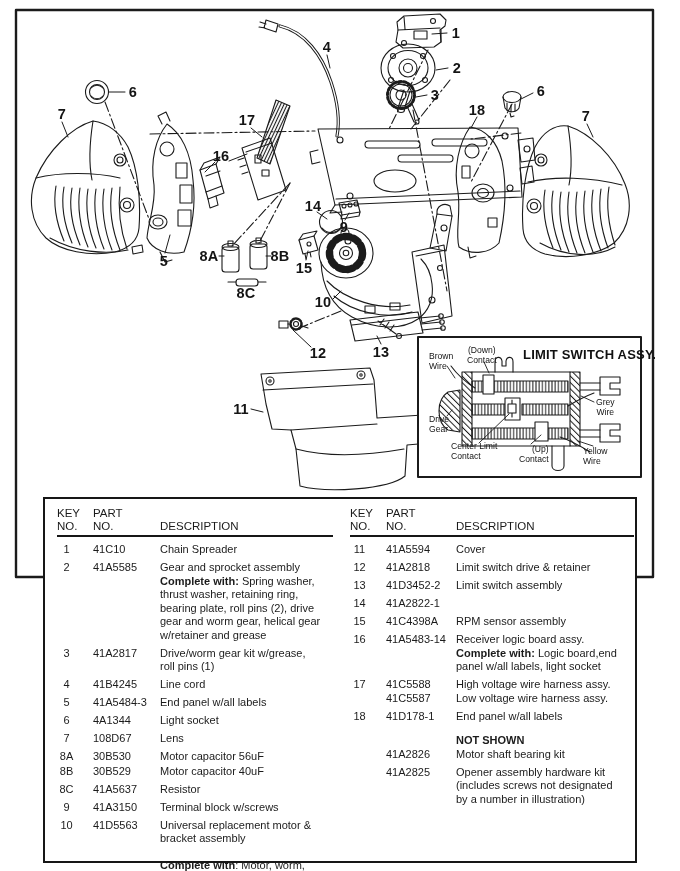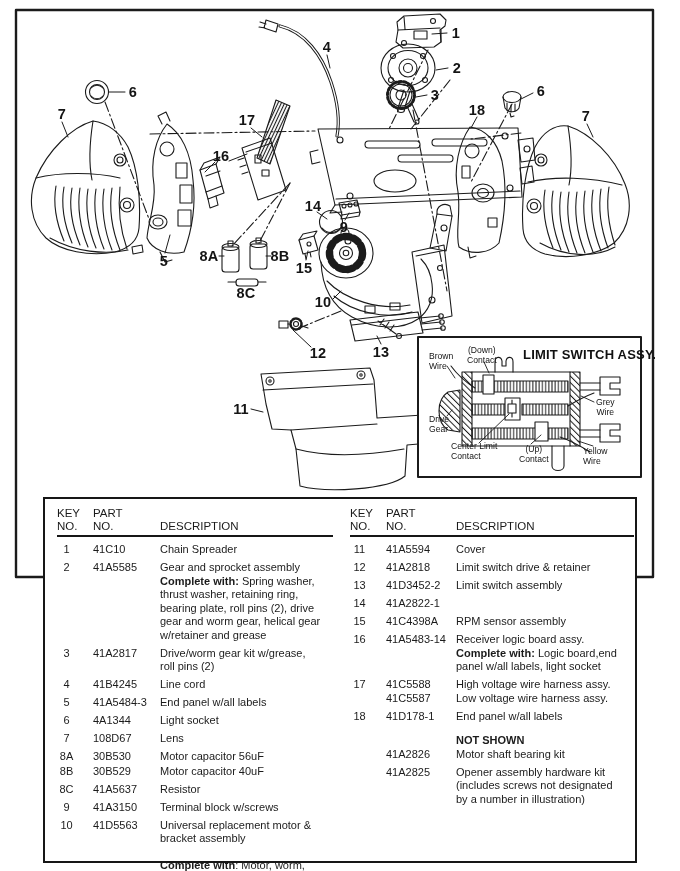--- a/index.html
+++ b/index.html
@@ -378,21 +378,21 @@
     <div class="inset-label" style="left: 429px; top: 351px; text-align: left;">Brown
 Wire</div>
     <div class="inset-label" style="left: 467px; top: 345px; text-align: center;">(Down)
 Contact</div>
     <div class="inset-label" style="left: 596px; top: 397px; text-align: center;">Grey
 Wire</div>
     <div class="inset-label" style="left: 429px; top: 414px; text-align: left;">Drive
 Gear</div>
     <div class="inset-label" style="left: 451px; top: 441px; text-align: left;">Center Limit
 Contact</div>
-    <div class="inset-label" style="left: 519px; top: 444px; text-align: center;">(Up)
+    <div class="inset-label" style="left: 519px; top: 444px; text-align: right;">(Up)
 Contact</div>
     <div class="inset-label" style="left: 583px; top: 446px; text-align: left;">Yellow
 Wire</div>
   </div>
 <div class="inset-title" style="left:523px;top:347px">LIMIT SWITCH ASSY.</div>
 
 <div class="table-box">
   <div class="pcol left">
     <div class="phead">
       <div>
@@ -429,21 +429,21 @@
             <div class="line">w/retainer and grease</div>
           </div>
         </div>
         <div class="prow">
           <div><span class="kwrap">3</span></div>
           <div>
             <div class="line">41A2817</div>
           </div>
           <div>
             <div class="line">Drive/worm gear kit w/grease,</div>
-            <div class="line">roll pins (2)</div>
+            <div class="line">roll pins (1)</div>
           </div>
         </div>
         <div class="prow">
           <div><span class="kwrap">4</span></div>
           <div>
             <div class="line">41B4245</div>
           </div>
           <div>
             <div class="line">Line cord</div>
           </div>

